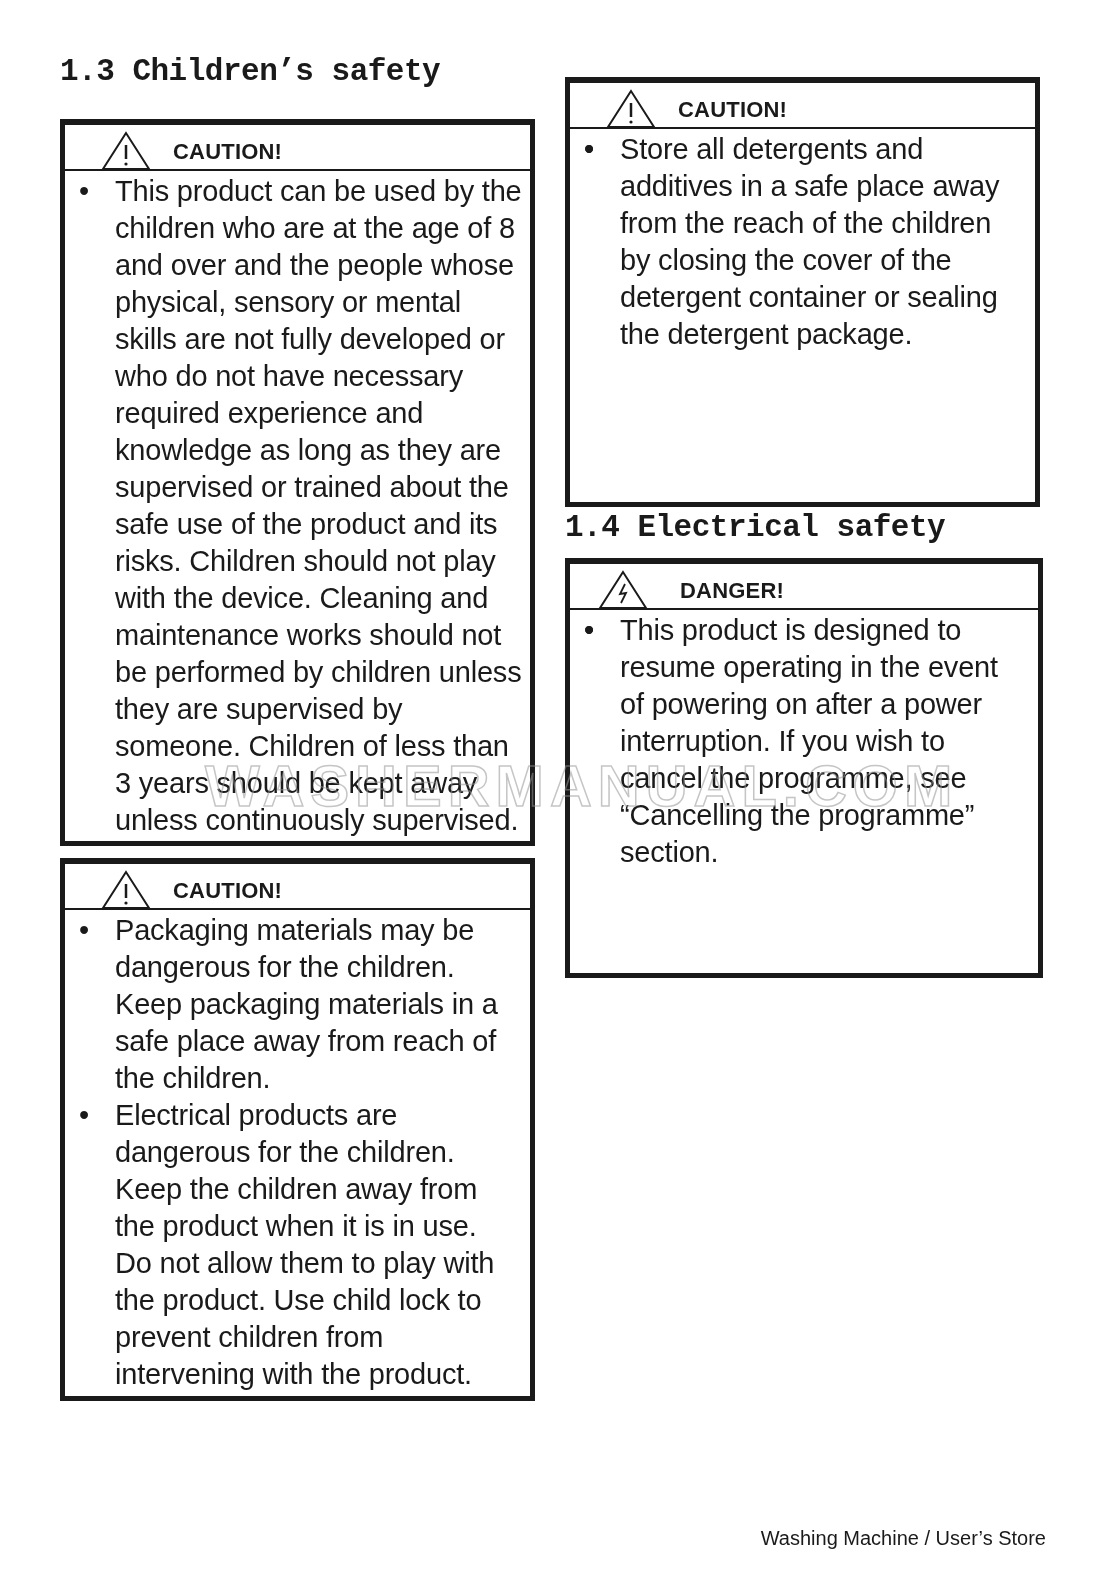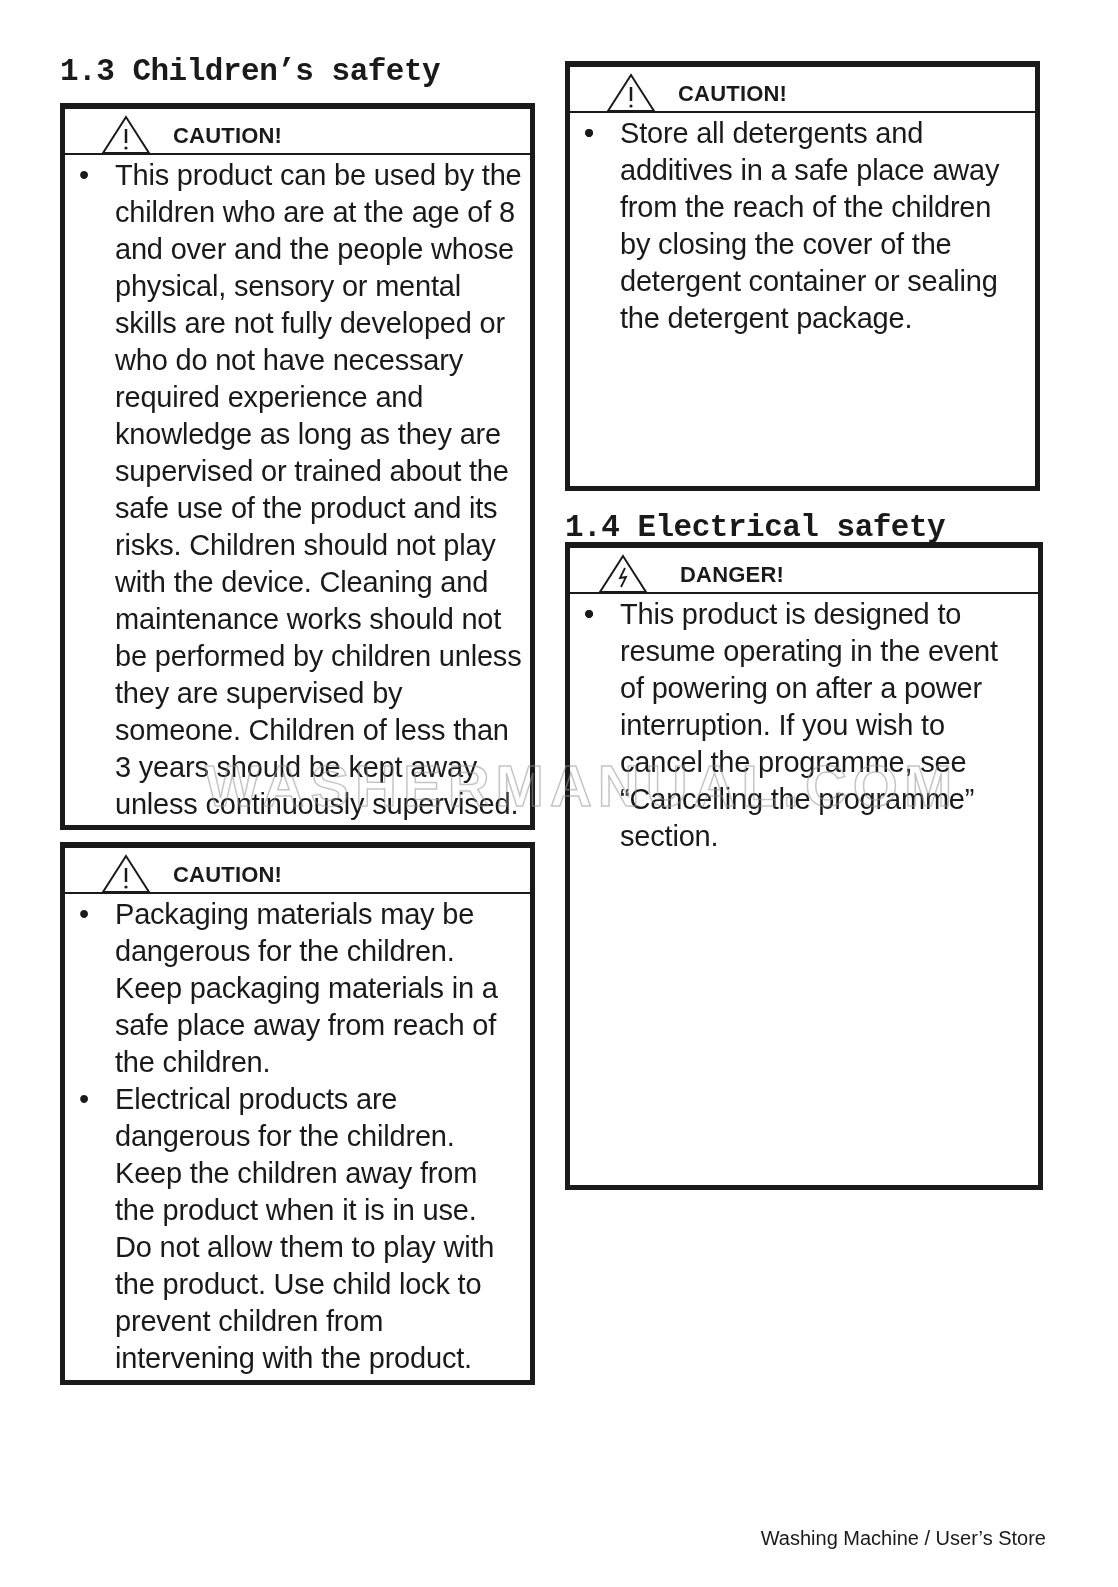--- a/index.html
+++ b/index.html
@@ -1,20 +1,20 @@
 <!DOCTYPE html>
 <html><head>
 <meta charset="utf-8">
 <style>
   html, body { margin:0; padding:0; background:#fff; }
   body { width:1118px; height:1587px; position:relative; overflow:hidden;
          font-family:"Liberation Sans", sans-serif; color:#1a1a1a; }
   .heading { position:absolute; font-family:Liberation Mono, monospace; font-weight:bold;
              font-size:31px; letter-spacing:-0.5px; color:#1a1a1a; }
-  .box { position:absolute; border:5px solid #1a1a1a; border-top-width:6px; border-bottom-width:5px; box-sizing:border-box; }
+  .box { position:absolute; border:5px solid #1a1a1a; border-top-width:6px; border-bottom-width:5px; box-sizing:border-box;margin-top:16px; }
   .box-head { height:44px; border-bottom:2px solid #1a1a1a; position:relative; }
   .box-head .icon { position:absolute; left:36px; top:6px; width:50px; height:40px; }
   .box-head .label { position:absolute; left:108px; top:14px; font-weight:bold; font-size:22px; letter-spacing:0.2px; }
   ul { list-style:none; margin:0; padding:0; }
   li { position:relative; padding-left:50px; font-size:29px; line-height:37px; color:#1a1a1a; letter-spacing:-0.2px; }
   li .bullet { position:absolute; left:14px; top:0; }
   .watermark { position:absolute; left:205px; top:752px; font-size:58px; font-weight:bold;
                color:transparent; -webkit-text-stroke:1.5px rgba(150,150,150,0.55); letter-spacing:6px; }
   .footer { position:absolute; font-size:20px; color:#1a1a1a; }
 </style>
@@ -76,21 +76,21 @@
     </li>
     <li>
       <span class="bullet">•</span>
       <span>Store all detergents and additives in a safe place away from the reach of the children by closing the cover of the detergent container or sealing the detergent package.</span>
     </li>
   </ul>
 </div>
 
 <div class="heading" style="left:565px; top:493px;margin-top:17px;">1.4 Electrical safety</div>
 
-<div class="box" style="left:565px; top:542px; width:478px; height:648px;">
+<div class="box" style="left:565px; top:542px; width:478px; height:420px;">
   <div class="box-head">
     <svg class="icon" viewBox="0 0 50 40" style="left:28px;">
       <polygon points="25,2 2,38 48,38" fill="none" stroke="#1a1a1a" stroke-width="2"></polygon>
       <polyline points="27,14 22,24 28,23 23,33" fill="none" stroke="#1a1a1a" stroke-width="1.8"></polyline>
     </svg>
     <span class="label" style="left:110px;">DANGER!</span>
   </div>
   <ul style="padding-top:2px; padding-right:10px;">
     <li>
       <span class="bullet">•</span>

